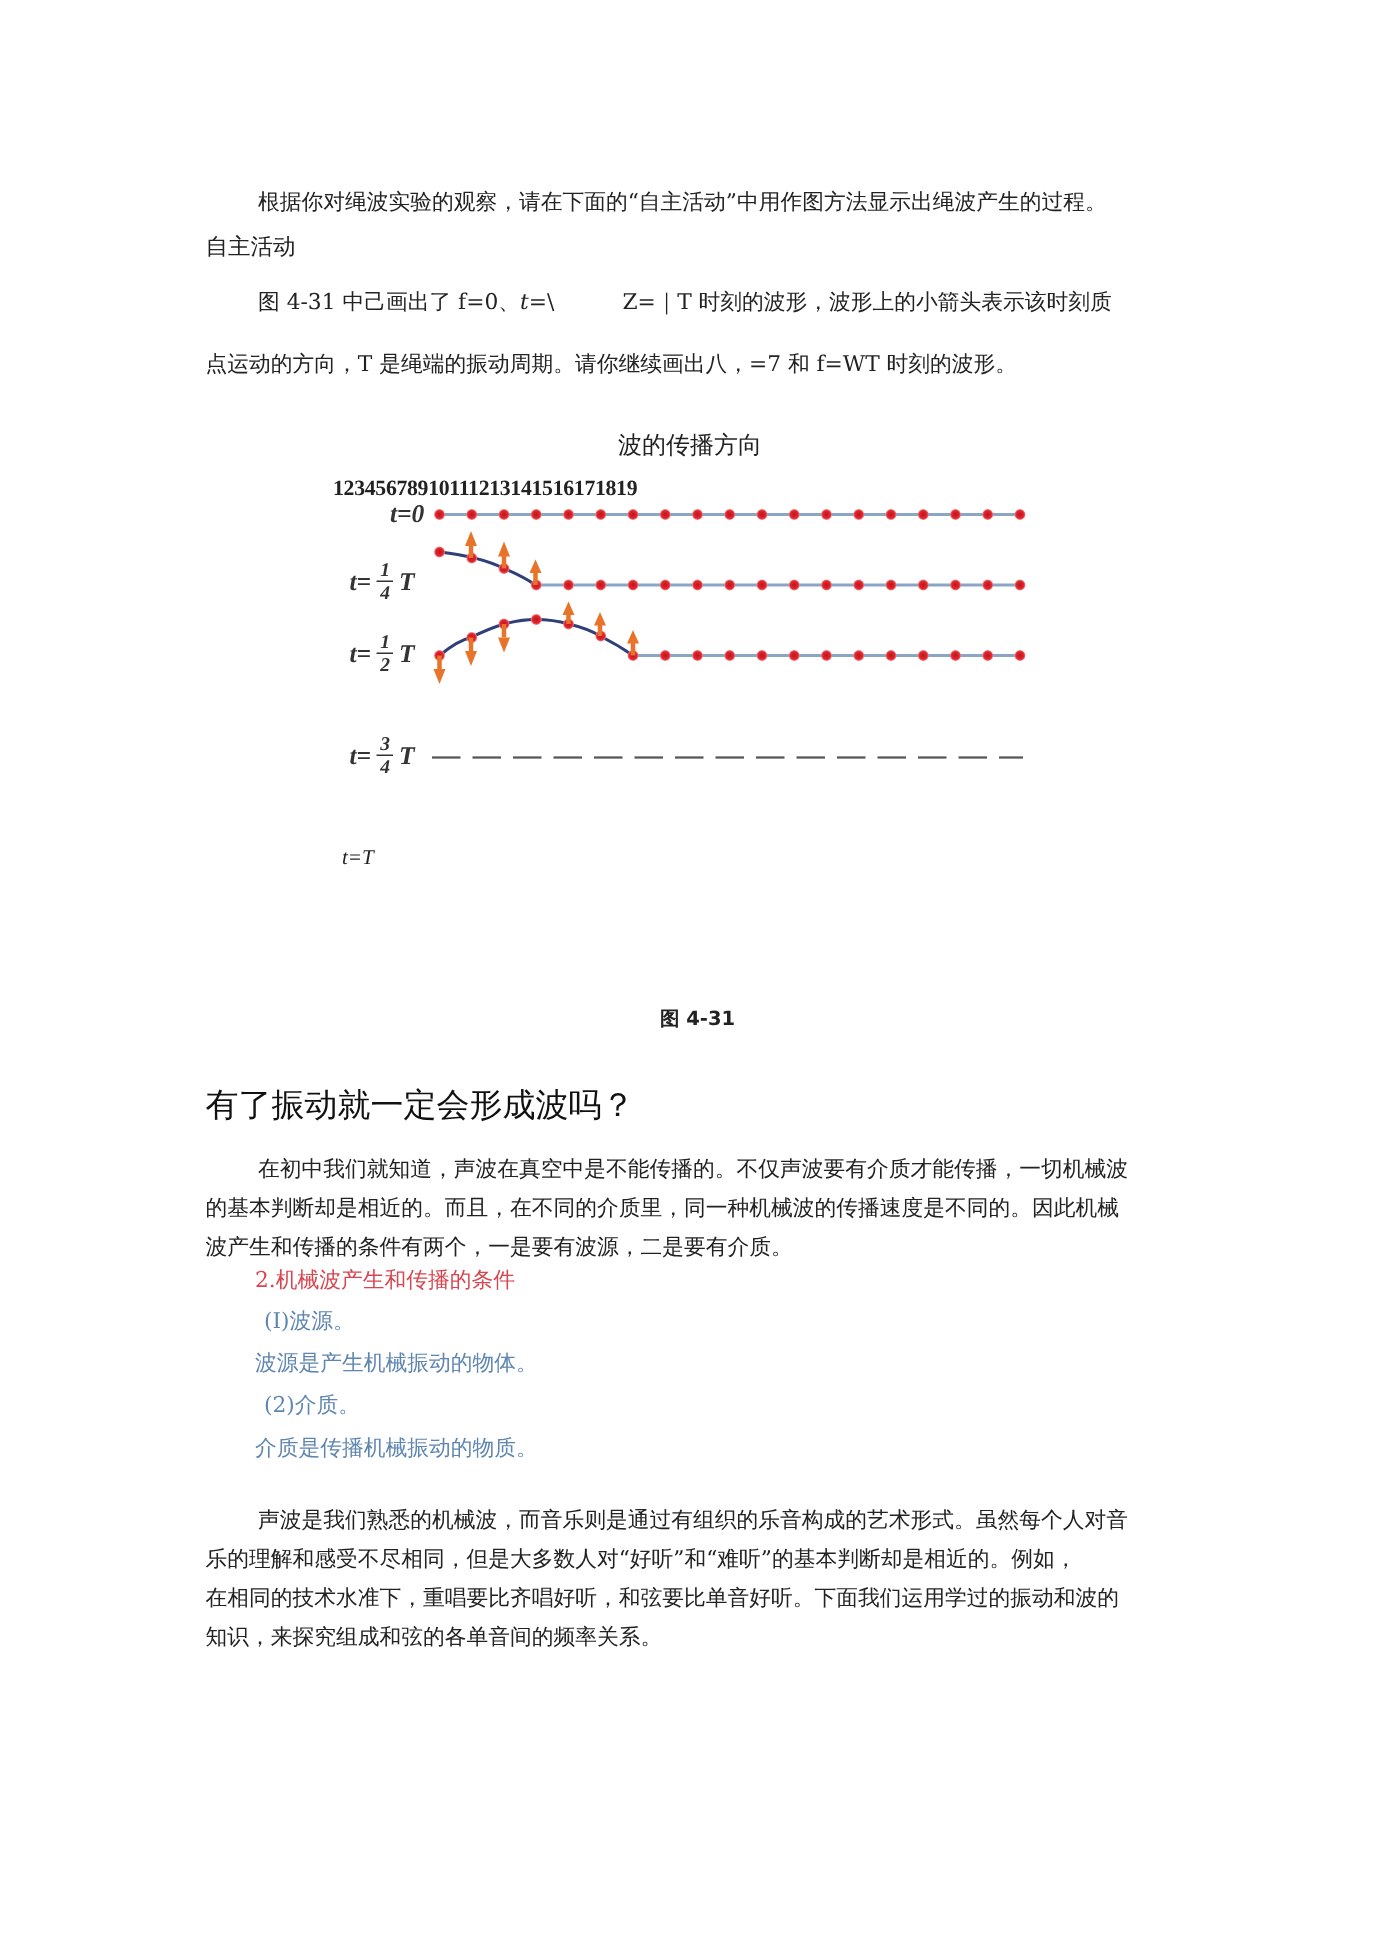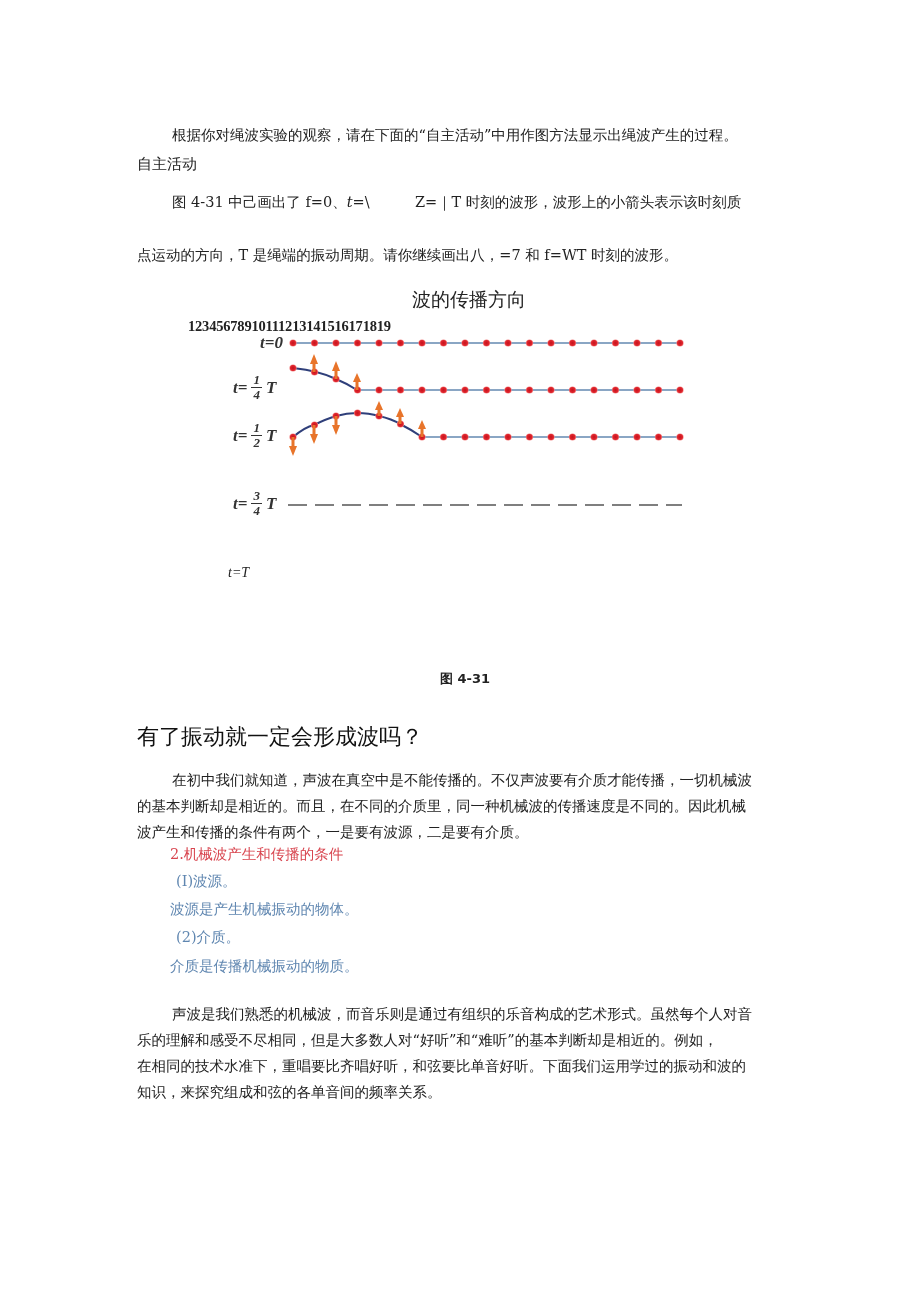--- a/index.html
+++ b/index.html
@@ -1,19 +1,19 @@
 <!DOCTYPE html>
 <html><head>
 <meta charset="utf-8">
 <style>
   html, body { margin: 0; padding: 0; background: #ffffff; }
   body { width: 920px; height: 1301px; position: relative; overflow: hidden;
          font-family: "DejaVu Serif", "Liberation Serif", serif; color: #222; }
   .abs { position: absolute; white-space: nowrap; }
-  .serif { font-family: "DejaVu Serif", "Liberation Serif", serif; }
+  .serif { font-family: "DejaVu Serif", "Liberation Serif", serif; margin-left: 34px; }
   .sans { font-family: "DejaVu Sans", "Liberation Sans", sans-serif; }
   .para { font-size: 14.5px; line-height: 24px; }
   .blue { color: #5f86b0; }
   .red { color: #d8454f; }
   .italic { font-style: italic; }
   .frac { display: inline-flex; flex-direction: column; align-items: center; vertical-align: middle; font-size: 13px; line-height: 14px; margin: 0 4px; font-family: "Liberation Serif", serif; }
   .frac .num { border-bottom: 1px solid #333; padding: 0 2px; }
   .tlabel { font-family: "Liberation Serif", serif; font-style: italic; font-size: 17px; color: #333; font-weight: bold; }
   .tlabel .T { font-style: italic; font-size: 17px; }
 </style>
@@ -22,23 +22,23 @@
 
 <div class="abs para" style="left:172px; top:123px;">根据你对绳波实验的观察，请在下面的“自主活动”中用作图方法显示出绳波产生的过程。</div>
 
 <div class="abs sans" style="left:137px; top:155px; font-size:15px;">自主活动</div>
 
 <div class="abs para" style="left:172px; top:190px;">
   <span>图 4-31 中己画出了 f=0、</span><span class="italic">t</span><span>=\</span>
 </div>
 <div class="abs para" style="left:415px; top:190px;">Z=｜T 时刻的波形，波形上的小箭头表示该时刻质</div>
 
-<div class="abs para" style="left:137px; top:231px;margin-top:12px;">点运动的方向，T 是绳端的振动周期。请你继续画出八，=7 和 f=WT 时刻的波形。</div>
-
-<div class="abs sans" style="left:412px; top:287px; font-size:19px;">波的传播方向</div>
+<div class="abs para" style="left:137px; top:231px;">点运动的方向，T 是绳端的振动周期。请你继续画出八，=7 和 f=WT 时刻的波形。</div>
+
+<div class="abs sans" style="left:412px; top:287px; font-size:16px;">波的传播方向</div>
 <div class="abs serif" style="left:188px; top:318px; font-size:14.5px; font-weight:bold; font-family:'Liberation Serif', serif; letter-spacing:-0.2px;">12345678910111213141516171819</div>
 
 <div class="abs tlabel" style="left:233px; top:333px;margin-left:27px;">t=0</div>
 
 <div class="abs tlabel" style="left:233px; top:373px; display:flex; align-items:center;">
   <span>t=</span>
   <span class="frac">
       <span class="num">1</span>
       <span>4</span>
     </span>

